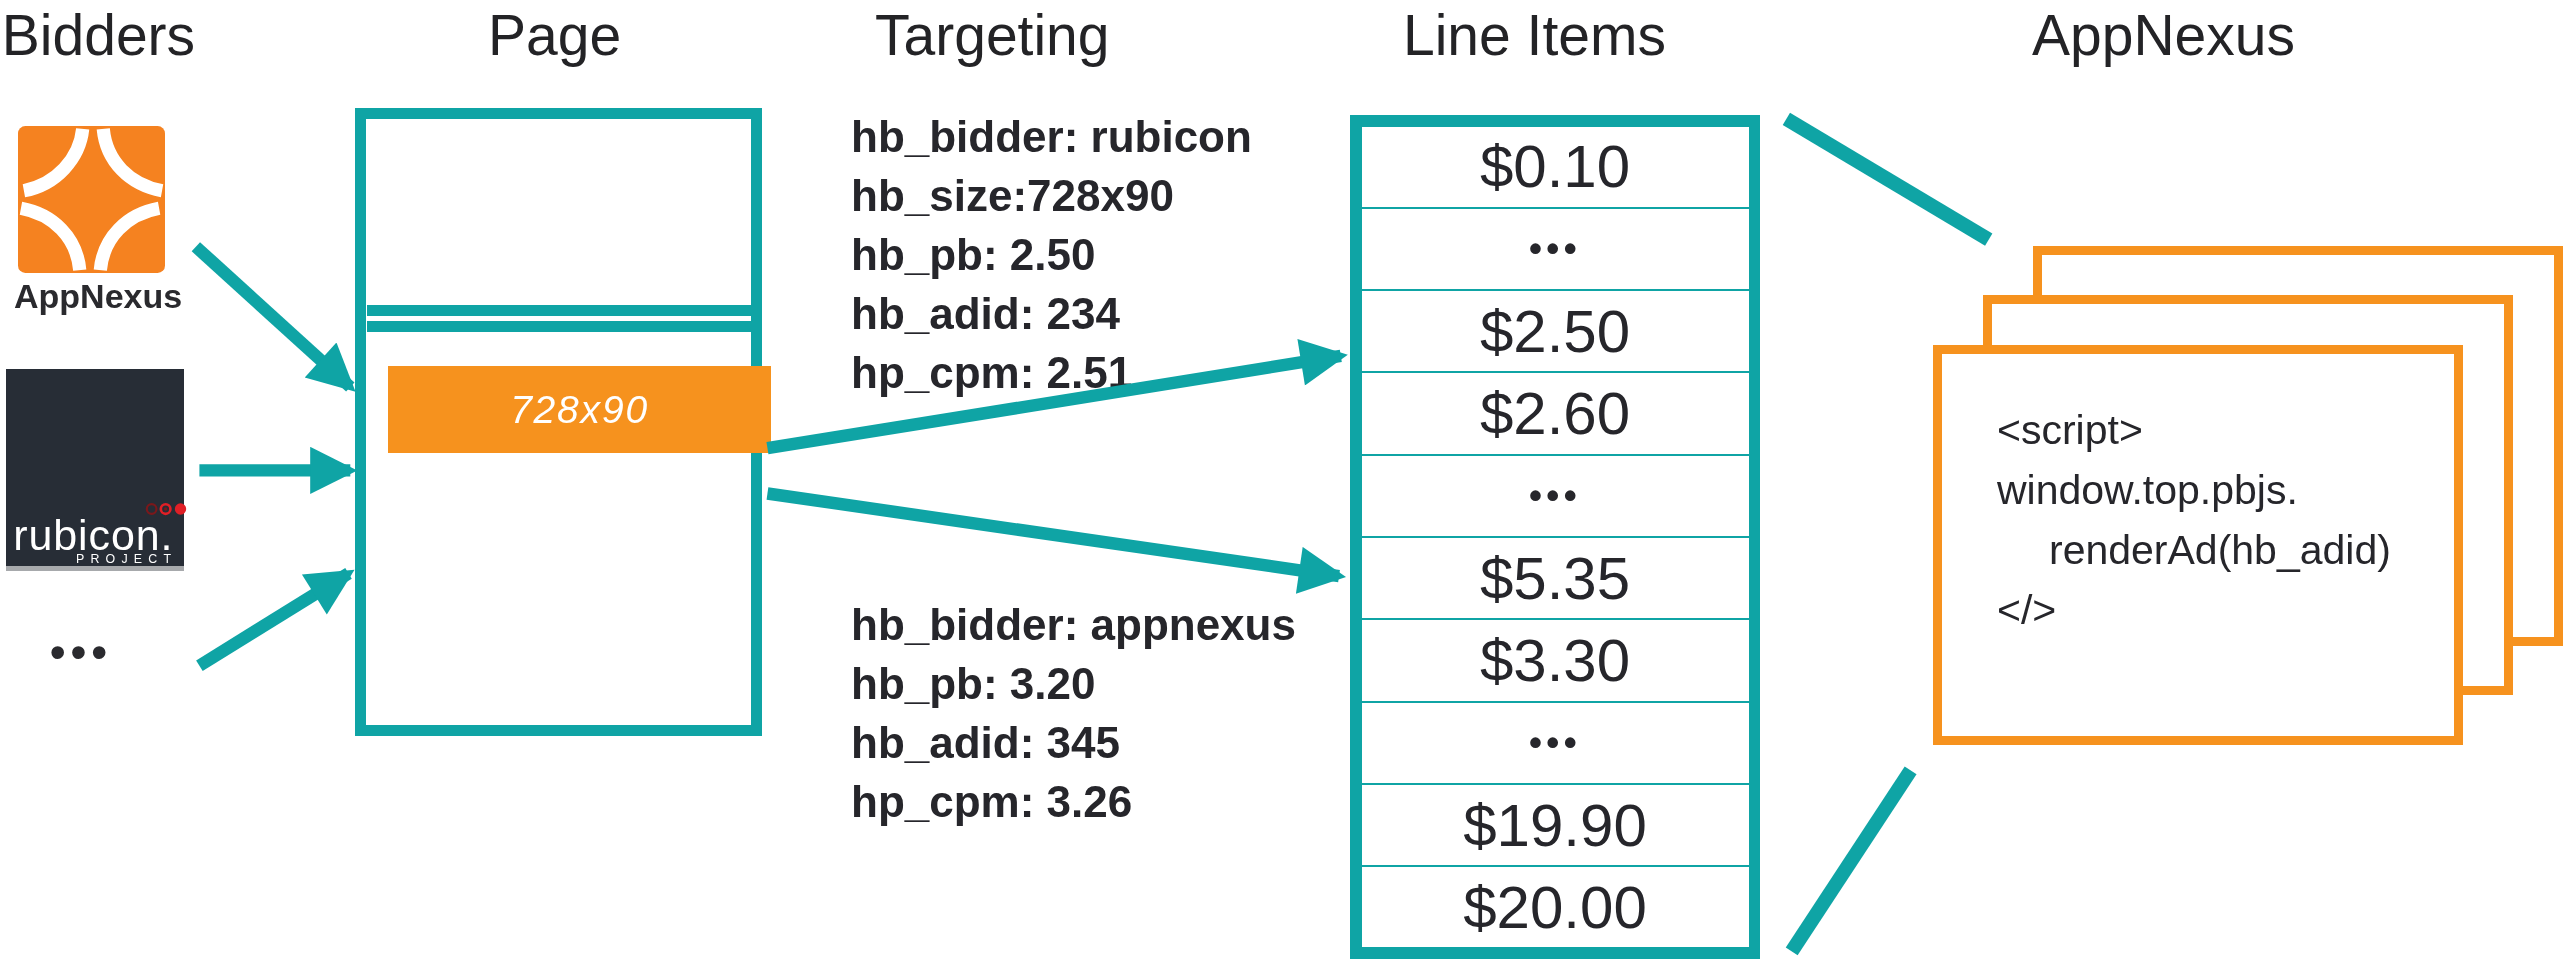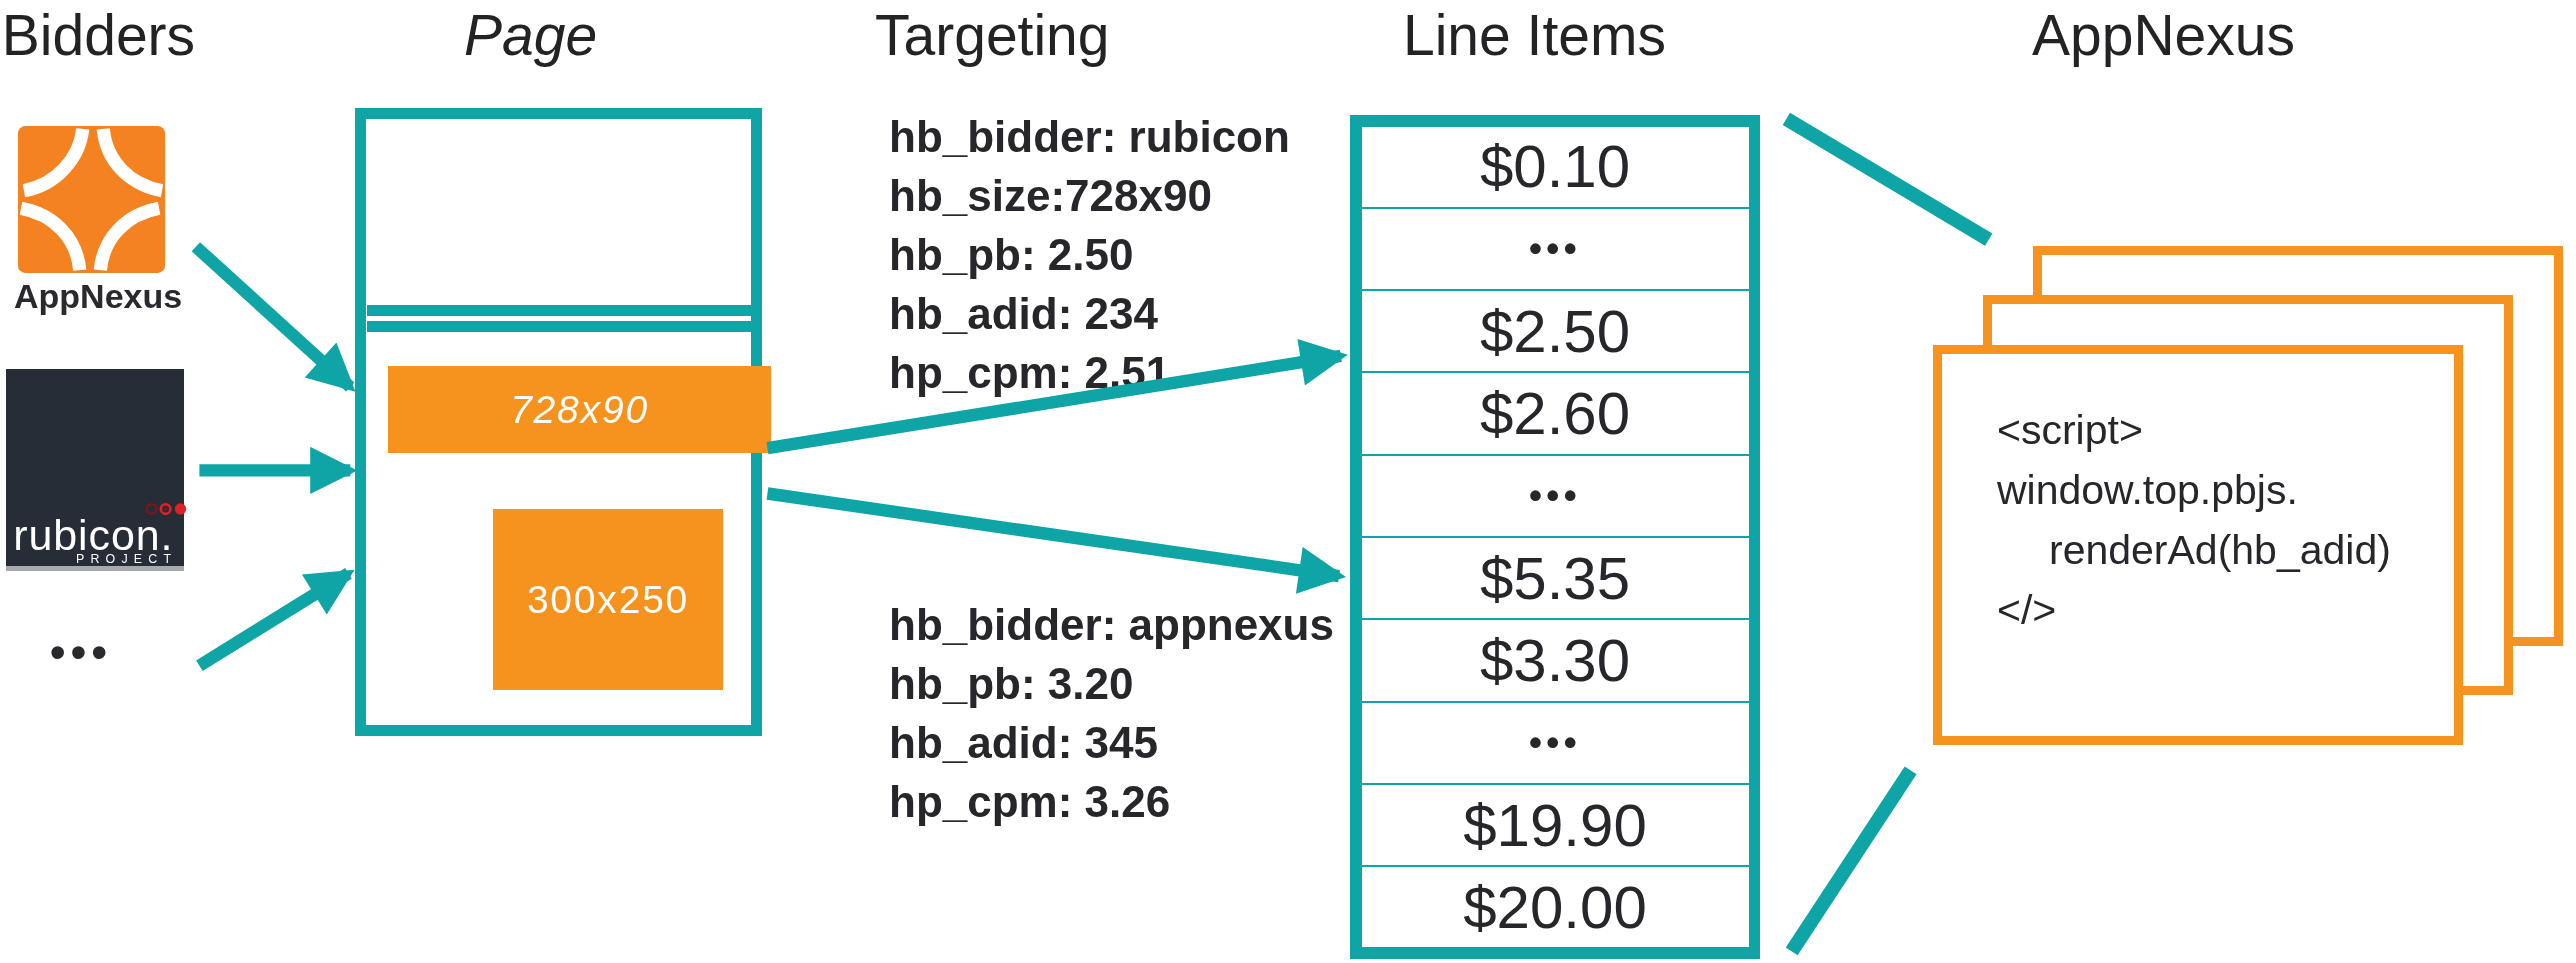--- a/index.html
+++ b/index.html
@@ -6,21 +6,21 @@
     --teal:#0FA4A5; --orange:#F6921E; --logo_orange:#F58220;
     --rubicon_bg:#272D36; --text_dark:#26262B; --rubicon_red:#E01F26;
   }
   *{margin:0;padding:0;box-sizing:border-box;}
   html,body{background:#fff;}
   body{font-family:"Liberation Sans",sans-serif;color:var(--text_dark);}
   .canvas{position:relative;width:2576px;height:963px;background:#fff;overflow:hidden;border-radius:24px;}
 
   .col-header{position:absolute;top:1.8px;font-size:57px;line-height:67px;color:#232326;letter-spacing:0;}
   .h-bidders{left:1.8px;}
-  .h-page{left:464px;font-style:italic;}
+  .h-page{left:488px;}
   .h-targeting{left:875px;}
   .h-lineitems{left:1403px;}
   .h-creatives{left:2032px;}
 
   
   .apn-logo{position:absolute;left:18px;top:123px;width:147px;height:153px;}
   .apn-label{position:absolute;left:14px;top:277px;width:169px;font-size:34px;font-weight:700;color:#2A2A2E;}
   .rubicon{position:absolute;left:6.2px;top:369px;width:178px;height:202px;background:var(--rubicon_bg);}
   .rubicon .strip{position:absolute;left:0;right:0;bottom:0;height:5.3px;background:#A7A9AC;}
   .rubicon .dots{position:absolute;left:139px;top:133px;}
@@ -31,21 +31,21 @@
   
   .page-box{position:absolute;left:355px;top:108px;width:407px;height:628px;border:11.5px solid var(--teal);background:#fff;}
   .page-div{position:absolute;left:367px;width:384px;height:10.7px;background:var(--teal);}
   .page-div.d1{top:305px;}
   .page-div.d2{top:321px;}
   .ad-slot{position:absolute;background:var(--orange);color:#fff;display:flex;align-items:center;justify-content:center;font-size:39px;letter-spacing:1.8px;}
   .slot-728{left:388px;top:366px;width:383px;height:87px;font-style:italic;}
   .slot-300{left:493px;top:509px;width:230px;height:181px;}
 
   
-  .kv-block{position:absolute;left:851px;font-size:44px;font-weight:700;line-height:59px;color:var(--text_dark);margin-left:38px;}
+  .kv-block{position:absolute;left:851px;font-size:44px;font-weight:700;line-height:59px;color:var(--text_dark);}
   .kv-rubicon{top:107px;}
   .kv-appnexus{top:595px;}
 
   
   .li-table{position:absolute;left:1350px;top:115px;width:410px;height:844px;background:var(--teal);
             padding:11.5px;display:flex;flex-direction:column;gap:2px;}
   .li-row{flex:1;background:#fff;display:flex;align-items:center;justify-content:center;}
   .li-text{font-size:60px;color:var(--text_dark);}
   .li-row:nth-child(2) .li-text,.li-row:nth-child(5) .li-text,.li-row:nth-child(8) .li-text{
     font-size:37px;font-weight:700;letter-spacing:4.4px;}
@@ -98,21 +98,20 @@
     <div class="proj">PROJECT</div>
     <div class="strip"></div>
   </div>
 
   <div class="bidders-more">•••</div>
 
   <div class="page-box"></div>
   <div class="page-div d1"></div>
   <div class="page-div d2"></div>
   <div class="ad-slot slot-728">728x90</div>
-  <div class="ad-slot slot-300">300x250</div>
 
   <div class="kv-block kv-rubicon">
     <div class="kv-line">hb_bidder: rubicon</div>
     <div class="kv-line">hb_size:728x90</div>
     <div class="kv-line">hb_pb: 2.50</div>
     <div class="kv-line">hb_adid: 234</div>
     <div class="kv-line">hp_cpm: 2.51</div>
   </div>
   <div class="kv-block kv-appnexus">
     <div class="kv-line">hb_bidder: appnexus</div>

